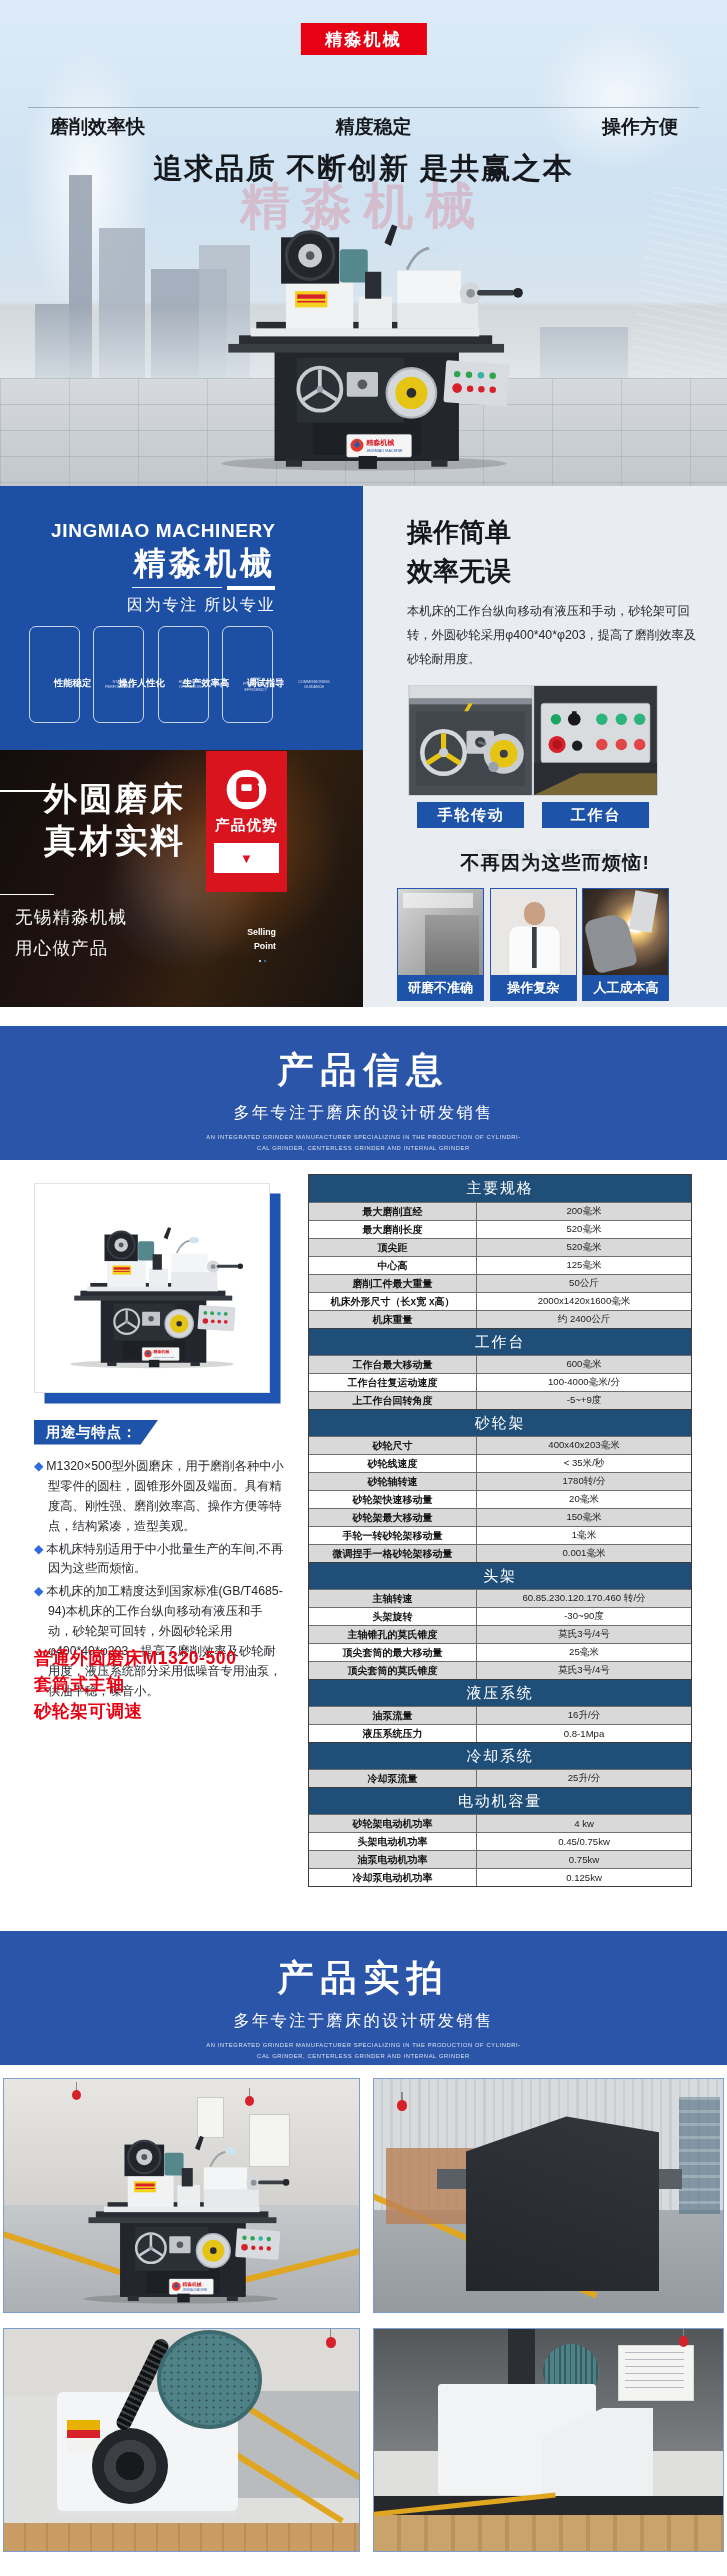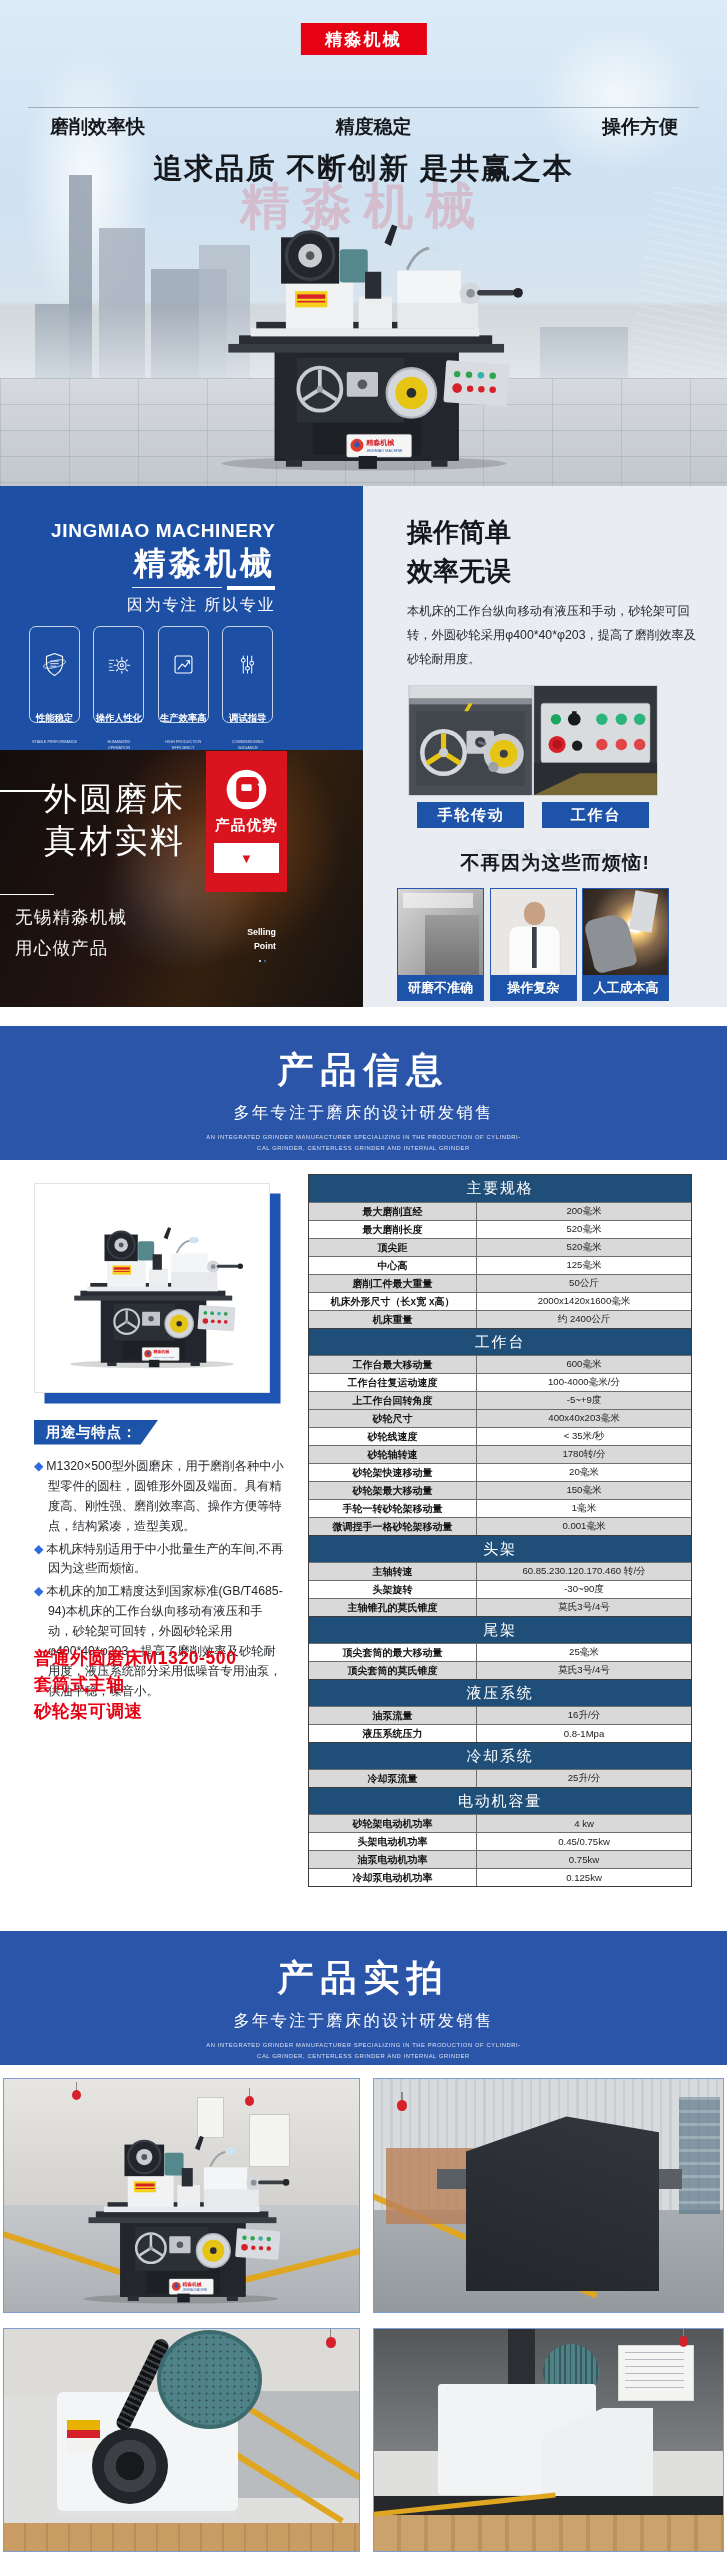--- a/index.html
+++ b/index.html
@@ -58,34 +58,34 @@
   .twocol { display:flex; height:521px; }
   .col-left { position:relative; width:364px; background:#1d4fa5; color:#fff; overflow:hidden; }
   .cl-en { position:absolute; right:88px; top:34px; font-size:19px; font-weight:bold; letter-spacing:0.6px; }
   .cl-cn { position:absolute; right:88px; top:56px; font-size:32px; font-weight:bold; letter-spacing:3.5px; }
   .cl-div { position:absolute; right:88px; top:100px; width:143px; display:flex; align-items:center; justify-content:flex-end; }
   .cl-div .thin { flex:1; height:1.2px; background:rgba(255,255,255,.9); margin-right:5.8px; }
   .cl-div .thick { width:48px; height:3.5px; background:#fff; }
   .cl-tag { position:absolute; right:88px; top:109px; font-size:16px; letter-spacing:1.8px; }
   .fbadges { position:absolute; left:29px; top:140px; width:251px; display:flex; gap:13.4px; }
   .fcard { width:51px; height:97px; border:0.6px solid rgba(255,255,255,.75); border-radius:7px;
-    display:flex; flex-direction:column; align-items:center; padding-top:24px;gap:12px; }
+    display:flex; flex-direction:row; align-items:center; padding-top:18px;gap:12px; }
   .fic { width:27px; height:27px; display:block; }
   .fic svg { width:100%; height:100%; }
   .fdiv { width:15px; height:1.2px; background:#fff; margin:5.8px 0 4.7px; }
   .flab { font-size:9.3px; font-weight:bold; white-space:nowrap; }
   .fsub { font-size:3.8px; color:rgba(255,255,255,.8); text-align:center; margin-top:2.9px; line-height:1.4; padding:0 1.8px; }
   .darkband { position:absolute; left:0; top:264px; width:364px; height:257px; overflow:hidden;
     background:
       radial-gradient(circle at 62% 36%, rgba(255,130,40,.33), transparent 42%),
       radial-gradient(circle at 50% 55%, rgba(180,190,210,.22), transparent 35%),
       linear-gradient(115deg,#120d0b 0%,#241511 45%,#33200f 62%,#171210 100%);
   }
   .db-line1 { position:absolute; left:0; top:40px; width:54px; height:1.8px; background:#fff; }
-  .db-big { position:absolute; left:44px; font-size:33px; font-weight:normal; letter-spacing:2.3px; color:#fff; }
+  .db-big { position:absolute; left:44px; font-size:33px; font-weight:bold; letter-spacing:2.3px; color:#fff; }
   .db-big.g1 { top:27px; }
   .db-big.g2 { top:69px; }
   .db-line2 { position:absolute; left:0; top:144px; width:54px; height:1.2px; background:#fff; }
   .db-sub { position:absolute; left:15px; font-size:17.5px; color:#f2f2f2; letter-spacing:1.2px; }
   .db-sub.s1 { top:155px; }
   .db-sub.s2 { top:186px; }
   .selling { position:absolute; right:88px; top:175px; width:41px; text-align:right;
     font-size:8.8px; font-weight:bold; line-height:1.6; color:#fff; }
   .selldots { position:absolute; right:98px; top:210px; display:flex; gap:2.3px; }
   .selldots i { width:2.3px; height:2.3px; border-radius:50%; display:block; }
@@ -534,20 +534,21 @@
           <div class="spec-value">600毫米</div>
         </div>
         <div class="spec-row alt">
           <div class="spec-label">工作台往复运动速度</div>
           <div class="spec-value">100-4000毫米/分</div>
         </div>
         <div class="spec-row">
           <div class="spec-label">上工作台回转角度</div>
           <div class="spec-value">-5~+9度</div>
         </div>
+        <div class="spec-header">砂轮架</div>
         <div class="spec-row">
           <div class="spec-label">砂轮尺寸</div>
           <div class="spec-value">400x40x203毫米</div>
         </div>
         <div class="spec-row alt">
           <div class="spec-label">砂轮线速度</div>
           <div class="spec-value">&lt; 35米/秒</div>
         </div>
         <div class="spec-row">
           <div class="spec-label">砂轮轴转速</div>
@@ -575,21 +576,20 @@
           <div class="spec-value">60.85.230.120.170.460 转/分</div>
         </div>
         <div class="spec-row alt">
           <div class="spec-label">头架旋转</div>
           <div class="spec-value">-30~90度</div>
         </div>
         <div class="spec-row">
           <div class="spec-label">主轴锥孔的莫氏锥度</div>
           <div class="spec-value">莫氏3号/4号</div>
         </div>
-        <div class="spec-header">尾架</div>
         <div class="spec-row alt">
           <div class="spec-label">顶尖套筒的最大移动量</div>
           <div class="spec-value">25毫米</div>
         </div>
         <div class="spec-row">
           <div class="spec-label">顶尖套筒的莫氏锥度</div>
           <div class="spec-value">莫氏3号/4号</div>
         </div>
         <div class="spec-header">液压系统</div>
         <div class="spec-row">

